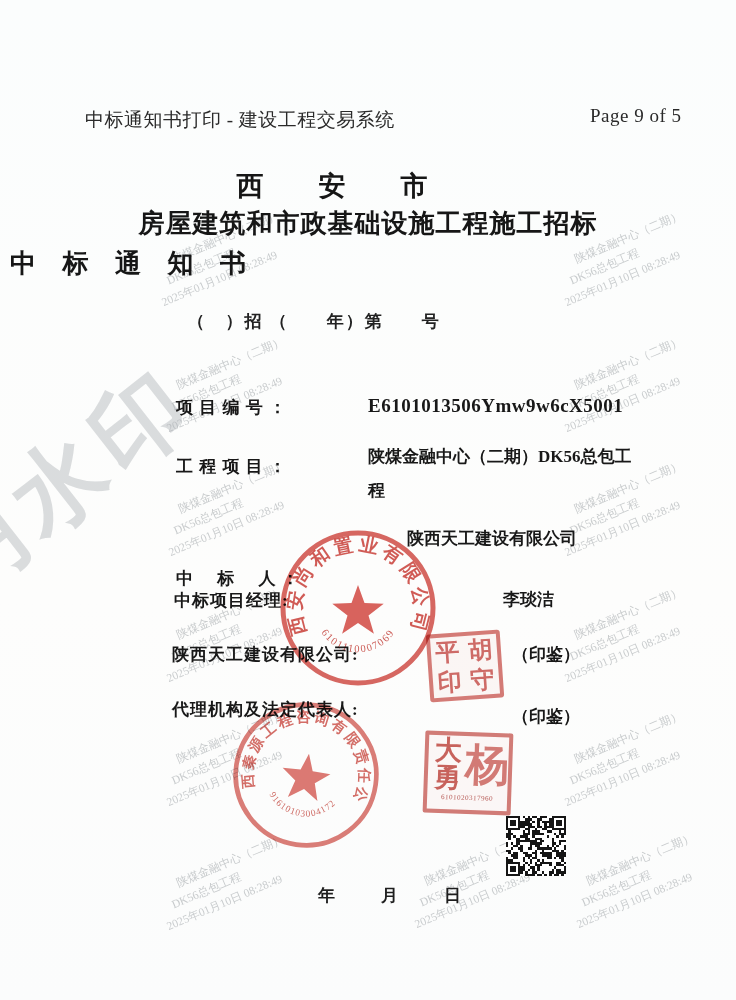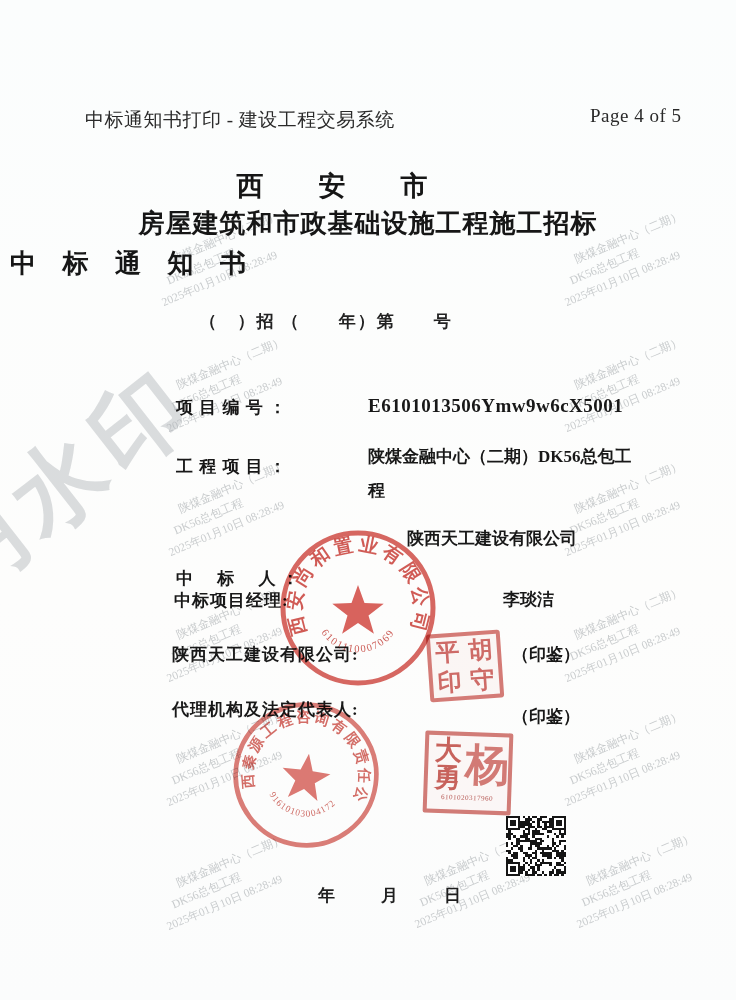--- a/index.html
+++ b/index.html
@@ -128,26 +128,26 @@
   </div>
   <div class="abs wm" style="left:560px; top:884px;">
     <div>陕煤金融中心（二期）</div>
       <div>DK56总包工程</div>
       <div>2025年01月10日 08:28:49</div>
   </div>
 
   <div class="abs wm-big" style="left:-58px; top:515px;">明水印</div>
 
   <div class="abs hdr" style="left:85px; top:107px;">中标通知书打印 - 建设工程交易系统</div>
-  <div class="abs hdr" style="left:590px; top:105px;">Page 4 of 5</div>
+  <div class="abs hdr" style="left:590px; top:105px;">Page 9 of 5</div>
 
   <div class="abs t1" style="left:0; top:168px; width:664px; text-align:center; text-indent:14px;">西　安　市</div>
   <div class="abs t2" style="left:0; top:206px; width:736px; text-align:center;">房屋建筑和市政基础设施工程施工招标</div>
   <div class="abs t3" style="left:0; top:246px; width:736px; text-align:left; text-indent:10px;">中 标 通 知 书</div>
-  <div class="abs numline" style="left:0; top:310px; width:628px; text-align:center;padding-left:12px;">（　）招 （　　年）第　　号</div>
+  <div class="abs numline" style="left:0; top:310px; width:628px; text-align:center;">（　）招 （　　年）第　　号</div>
 
   <div class="abs lbl" style="left:176px; top:396px;">项  目  编  号  ：</div>
   <div class="abs val val-code" style="left:368px; top:395px;">E6101013506Ymw9w6cX5001</div>
 
   <div class="abs lbl" style="left:176px; top:455px;">工  程  项  目  ：</div>
   <div class="abs val val-wrap" style="left:368px; top:440px;">陕煤金融中心（二期）DK56总包工程</div>
 
   <div class="abs lbl" style="left:176px; top:527px;margin-top:40px;">中　 标　 人  ：</div>
   <div class="abs val" style="left:407px; top:527px;">陕西天工建设有限公司</div>
 

